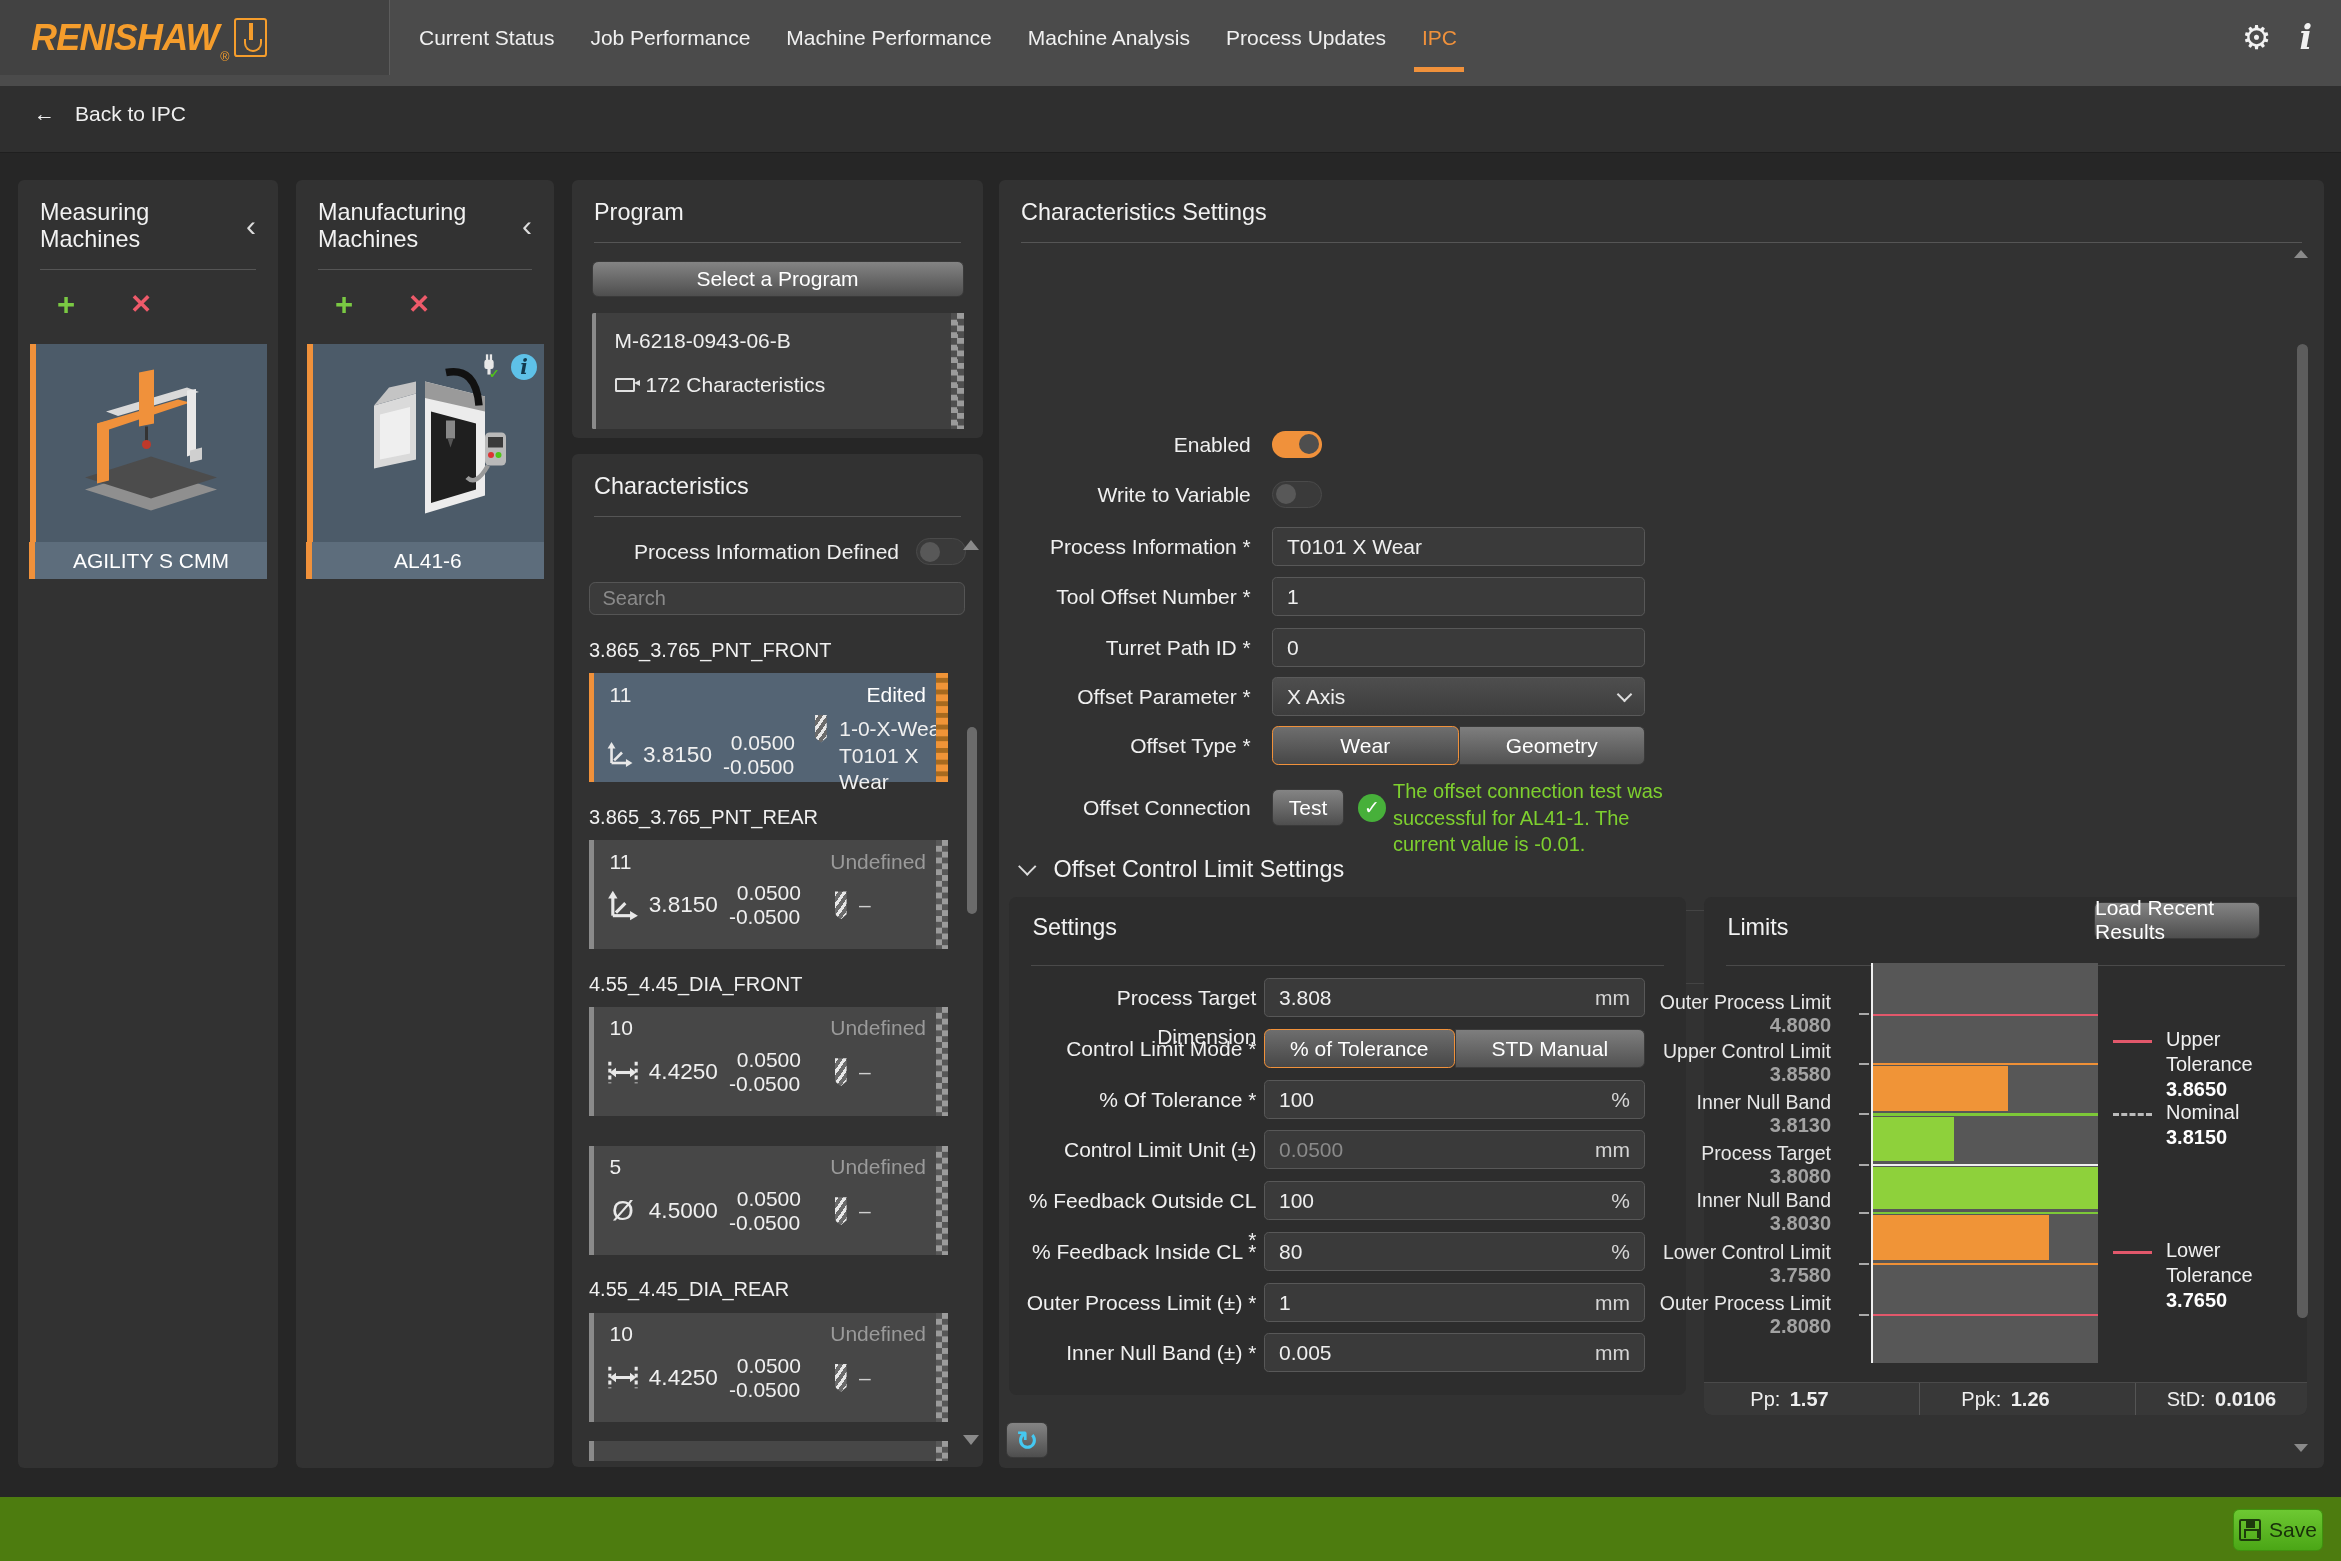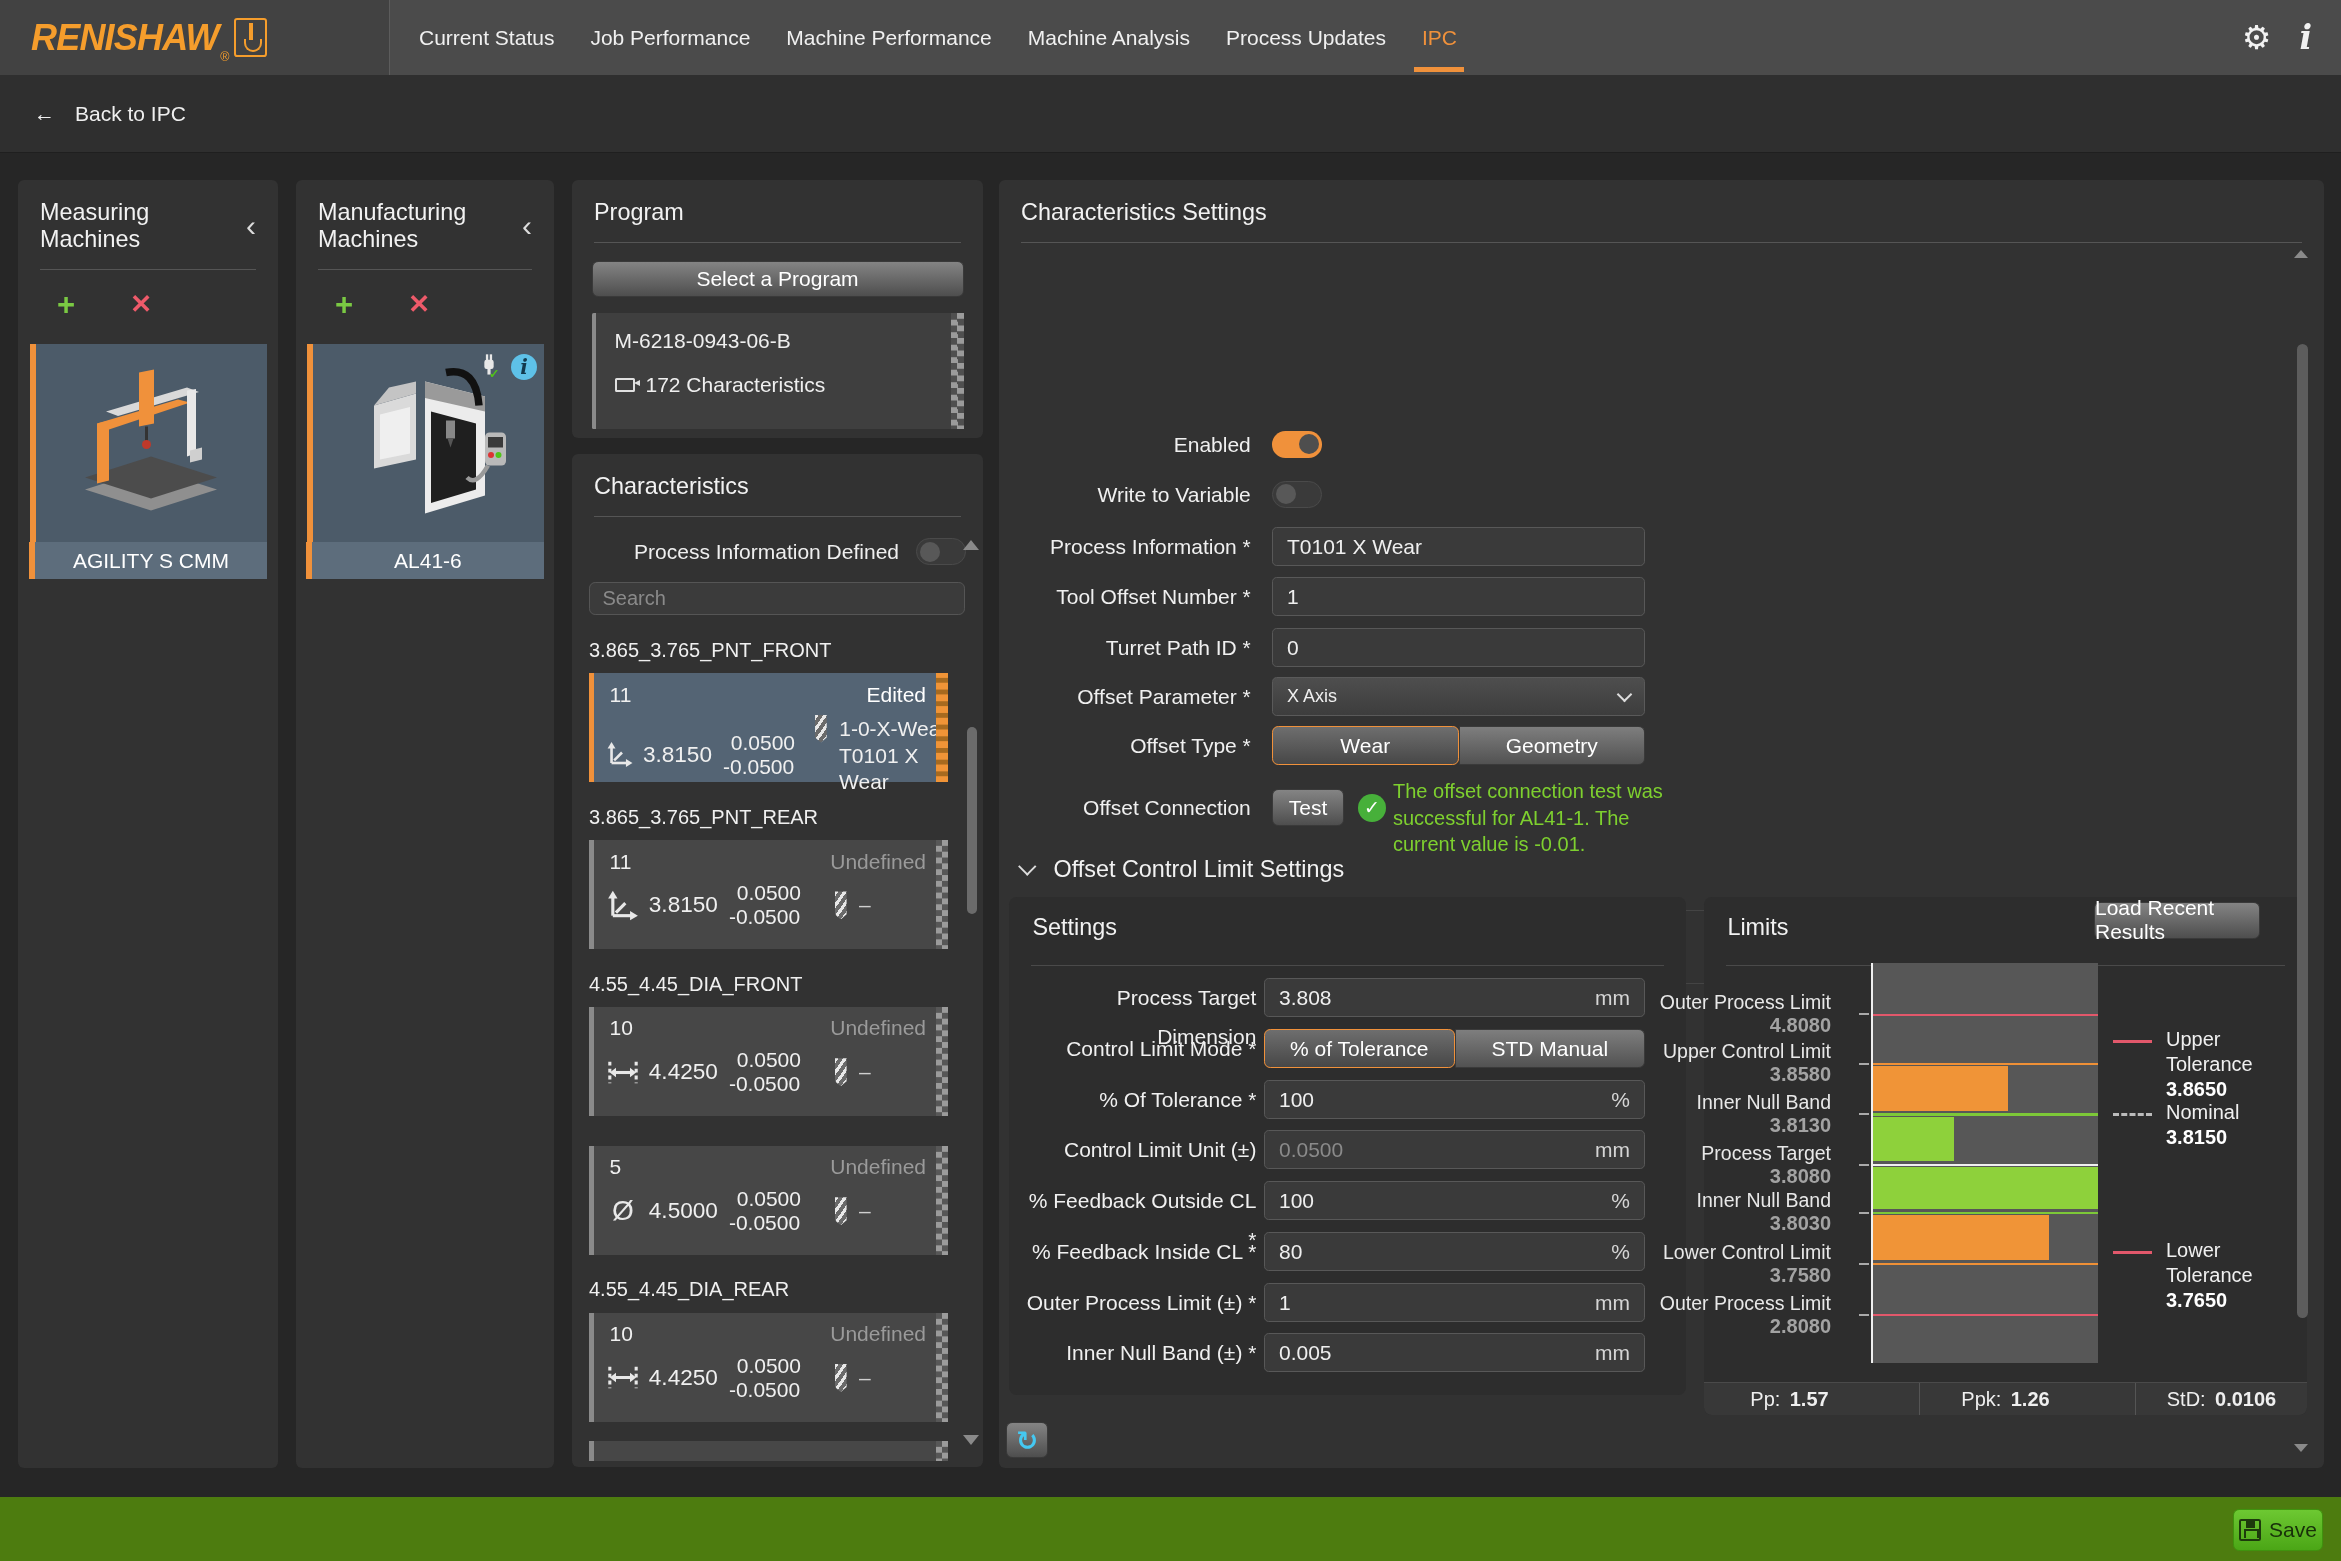--- a/index.html
+++ b/index.html
@@ -1,20 +1,20 @@
 <!DOCTYPE html>
 <html style="font-size:12.5px"><head>
 <meta charset="utf-8">
 <style>
   * { margin:0; padding:0; box-sizing:border-box; }
   html,body { width:2342px; height:1561px; overflow:hidden; }
   body { background:#262626; font-family:"Liberation Sans", sans-serif; color:#efefef; font-size:20px; position:relative; }
 
   
-  .topnav { position:absolute; left:0; top:0; width:2342px; height:75px; background:#4b4b4b; z-index:5; }
+  .topnav { position:absolute; left:0; top:0; width:2342px; height:86px; background:#4b4b4b; z-index:5; }
   .logo-zone { position:absolute; left:0; top:0; width:390px; height:75px; background:#424242; border-right:0.8px solid #5c5c5c; display:flex; align-items:center; padding-left:31px; }
   .brand-text { font-size:36px; font-weight:800; letter-spacing:-0.8px; color:#f59d2c; font-style:italic; }
   .brand-reg { font-size:12.5px; color:#f59d2c; align-self:flex-end; margin:0 4.7px 11px 1.6px; }
   .brand-emblem { width:33px; height:39px; border:2.3px solid #f59d2c; border-radius:3.1px; position:relative; }
   .brand-emblem::before { content:""; position:absolute; left:13.3px; top:3.1px; width:3.1px; height:17px; background:#f59d2c; }
   .brand-emblem::after { content:""; position:absolute; left:7.8px; top:19px; width:14px; height:11px; border:2.3px solid #f59d2c; border-top:none; border-radius:0 0 9.4px 9.4px; }
   .nav-items { position:absolute; left:419px; top:0; height:75px; display:flex; align-items:center; gap:36px; }
   .nav-item { color:#f0f0f0; font-size:21px; cursor:pointer; }
   .nav-item.active { color:#f0913b; position:relative; }
   .nav-item.active::after { content:""; position:absolute; left:50%; transform:translateX(-50%); bottom:-22.6px; width:50px; height:4.7px; background:#f0913b; }
@@ -93,21 +93,21 @@
   .list-thumb { position:absolute; left:0; top:187px; width:10px; height:187px; background:#6b6b6b; border-radius:5.5px; cursor:pointer; }
 
   
   .form-label { position:absolute; left:7.8px; width:244px; text-align:right; font-size:21px; color:#f0f0f0; line-height:39px; }
   .frow { position:absolute; left:0; width:100%; height:39px; }
   .ctl { position:absolute; left:273px; }
   .input-box { width:373px; height:39px; background:#3a3a3a; border:0.8px solid #585858; border-radius:4.7px; display:flex; align-items:center; padding:0 14px; font-size:21px; }
   .input-box .val { flex:1; }
   .input-box .unit { color:#d5d5d5; }
   .input-box .val.dim { color:#8a8a8a; }
-  .select-box { width:373px; height:39px; background:linear-gradient(180deg,#4e4e4e,#3d3d3d); border:0.8px solid #5a5a5a; border-radius:4.7px; display:flex; align-items:center; justify-content:space-between; padding:0 14px; font-size:18px; cursor:pointer; }
+  .select-box { width:373px; height:39px; background:linear-gradient(180deg,#4e4e4e,#3d3d3d); border:0.8px solid #5a5a5a; border-radius:4.7px; display:flex; align-items:center; justify-content:space-between; padding:0 14px; font-size:21px; cursor:pointer; }
   .chev-down { width:11px; height:11px; border-right:2.3px solid #dcdcdc; border-bottom:2.3px solid #dcdcdc; transform:rotate(45deg); margin-top:-4.7px; }
   .segmented { display:flex; width:373px; height:39px; }
   .seg-btn { flex:1; font-size:21px; color:#fff; display:flex; align-items:center; justify-content:center; cursor:pointer; background:linear-gradient(180deg,#7e7e7e,#525252); border:0.8px solid #3a3a3a; }
   .seg-btn:first-child { border-radius:6.2px 0 0 6.2px; }
   .seg-btn:last-child { border-radius:0 6.2px 6.2px 0; }
   .seg-btn.sel { background:linear-gradient(180deg,#6e6e6e,#474747); border:1.6px solid #f0913b; border-radius:6.2px; }
   .btn { background:linear-gradient(180deg,#848484,#4e4e4e); border:0.8px solid #3a3a3a; border-radius:6.2px; color:#fff; font-size:21px; display:flex; align-items:center; justify-content:center; cursor:pointer; }
   .check-circle { width:28px; height:28px; border-radius:50%; background:#47b03a; color:#fff; font-size:19px; display:flex; align-items:center; justify-content:center; }
   .test-msg { position:absolute; left:394px; top:-11px; width:281px; color:#7ed02f; font-size:20px; line-height:26.5px; }
   .section-head { position:absolute; left:22px; display:flex; align-items:center; gap:20px; font-size:23.4px; color:#f2f2f2; cursor:pointer; }

